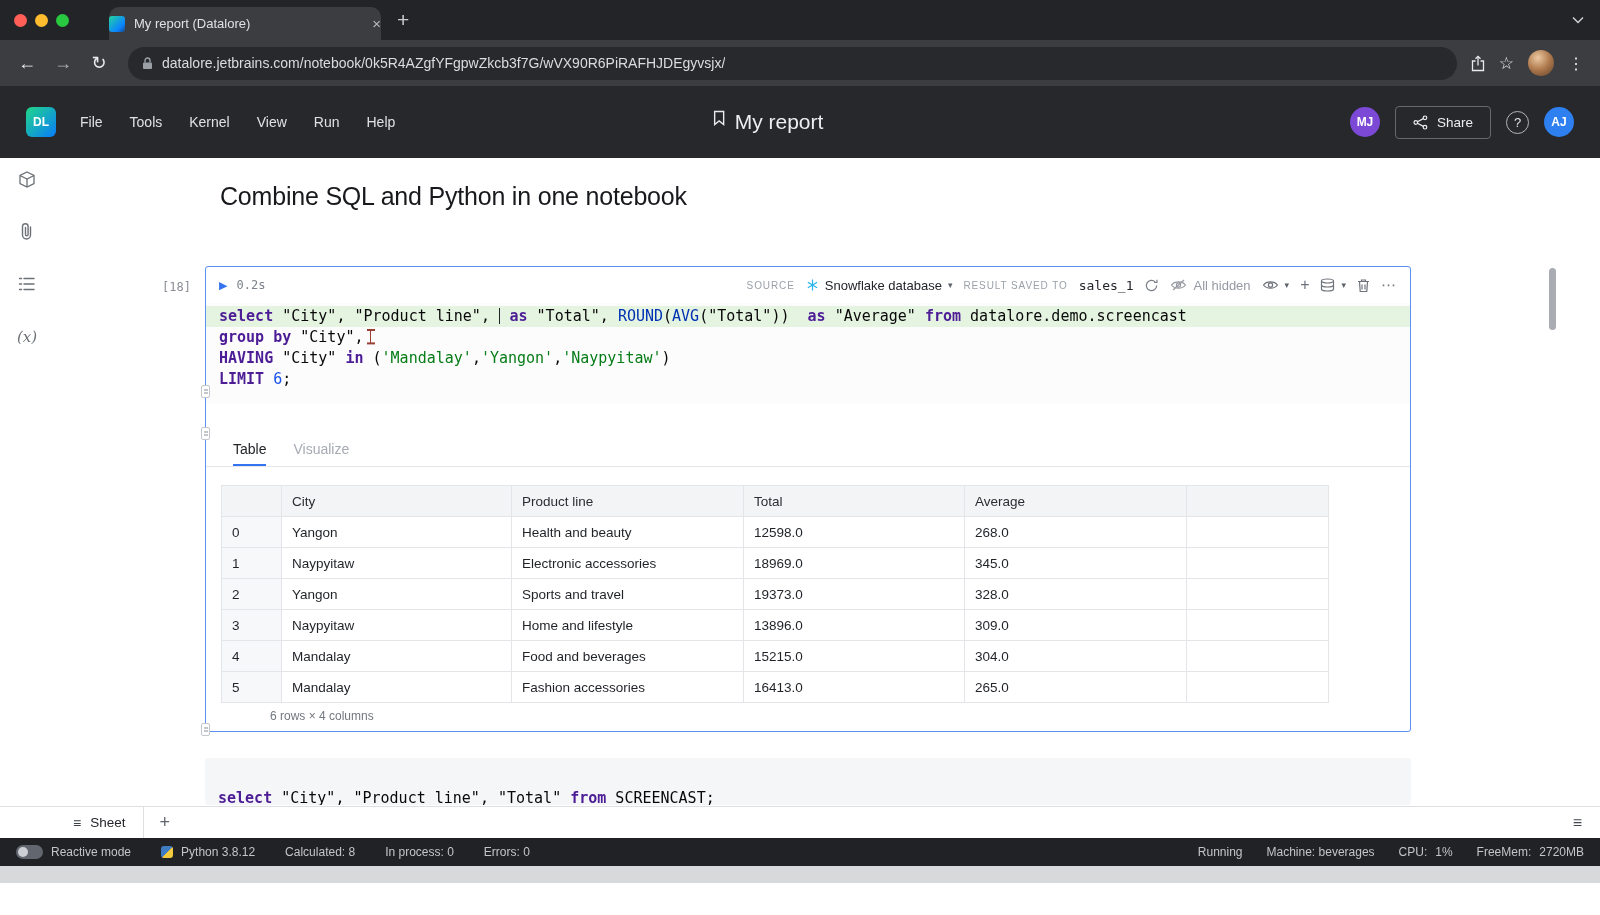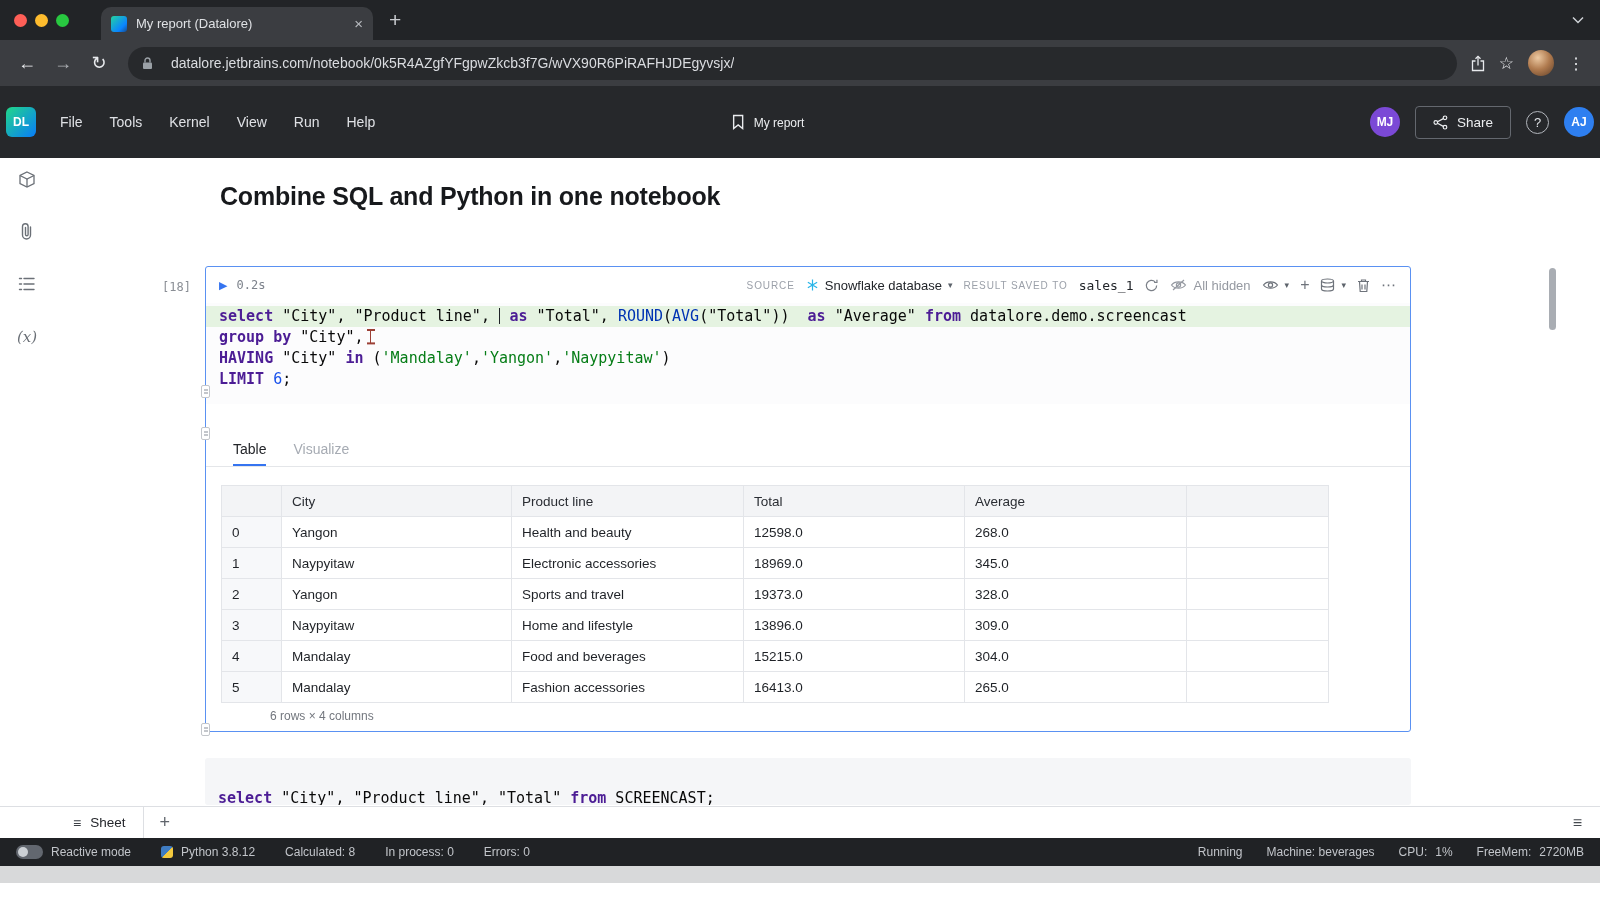--- a/index.html
+++ b/index.html
@@ -4,61 +4,61 @@
 <style>
   * { box-sizing: border-box; margin: 0; padding: 0; }
   body { font-family: "Liberation Sans", sans-serif; }
   .window { position: relative; width: 1600px; height: 915px; overflow: hidden; background: #fff; }
 
   
   .tabstrip { height: 40px; background: #222427; display: flex; align-items: center; }
   .lights { display: flex; gap: 8px; padding: 0 12px 0 14px; }
   .light { width: 13px; height: 13px; border-radius: 50%; }
   .l-red { background: #ff5f57; } .l-yellow { background: #febc2e; } .l-green { background: #28c840; }
-  .tab { margin-left: 20px; width: 272px; height: 33px; align-self: flex-end; background: #3b3d41; border-radius: 10px 10px 0 0; display: flex; align-items: center; padding: 0 10px; gap: 9px; color: #dfe1e4; font-size: 13px; }
+  .tab { margin-left: 28px; width: 272px; height: 33px; align-self: flex-end; background: #3b3d41; border-radius: 10px 10px 0 0; display: flex; align-items: center; padding: 0 0; gap: 9px; color: #dfe1e4; font-size: 13px; }
   .favicon { width: 16px; height: 16px; border-radius: 3px; background: linear-gradient(135deg, #24d3a0 0%, #0a84ff 70%, #174a8c 100%); flex-shrink: 0; }
   .tab-title { flex: 1; white-space: nowrap; overflow: hidden; }
   .tab-close { color: #b7babe; font-size: 15px; line-height: 1; }
   .newtab { color: #c8cace; font-size: 21px; margin-left: 16px; }
   .tabsearch { margin-left: auto; margin-right: 16px; display: flex; }
 
   .toolbar { height: 46px; background: #3b3d41; display: flex; align-items: center; padding: 0 12px; gap: 6px; }
   .navbtn { width: 30px; height: 30px; display: flex; align-items: center; justify-content: center; color: #e8eaed; font-size: 18px; border-radius: 50%; }
   .navbtn.fwd { color: #aeb1b5; }
-  .omnibox { flex: 1; height: 33px; background: #27292c; border-radius: 17px; margin: 0 8px; display: flex; align-items: center; padding: 0 14px; gap: 18px; }
+  .omnibox { flex: 1; height: 33px; background: #27292c; border-radius: 17px; margin: 0 8px; display: flex; align-items: center; padding: 0 14px; gap: 9px; }
   .url-text { color: #dadce0; font-size: 14px; white-space: nowrap; overflow: hidden; }
   .tool-right { display: flex; align-items: center; gap: 14px; padding-right: 4px; }
   .star { color: #e8eaed; font-size: 17px; }
   .avatar-sm { width: 26px; height: 26px; border-radius: 50%; background: radial-gradient(circle at 38% 30%, #ecc9a2 0%, #b07b4f 48%, #5f3f28 100%); }
   .menu-dots { color: #e8eaed; font-size: 16px; }
 
   .bookmarksbar { height: 32px; background: #2b2d30; display: flex; align-items: center; padding: 0 16px; gap: 9px; font-size: 12.5px; color: #d4d6da; }
   .apps-grid { display: grid; grid-template-columns: repeat(3, 3px); grid-gap: 2px; }
   .apps-grid i { width: 3px; height: 3px; border-radius: 50%; display: block; }
   .reading { margin-left: auto; display: flex; align-items: center; gap: 8px; color: #e3e5e8; }
 
   
-  .dlheader { height: 72px; background: #26282b; display: flex; align-items: center; padding: 0 6px; position: relative; }
+  .dlheader { height: 72px; background: #26282b; display: flex; align-items: center; padding: 0 26px; position: relative; }
   .dl-logo { width: 30px; height: 30px; border-radius: 6px; background: linear-gradient(135deg, #21d789, #087cfa); display: flex; align-items: center; justify-content: center; color: #fff; font-weight: bold; font-size: 12px; }
   .menus { display: flex; gap: 27px; margin-left: 24px; font-size: 14px; color: #dfe1e5; }
   .menus span { cursor: default; }
-  .center-title { position: absolute; left: 48%; transform: translateX(-50%); display: flex; align-items: flex-end; gap: 9px; font-size: 12px; color: #eceef0; }
+  .center-title { position: absolute; left: 48%; transform: translateX(-50%); display: flex; align-items: flex-start; gap: 9px; font-size: 21px; color: #eceef0; }
   .right-cluster { margin-left: auto; display: flex; align-items: center; gap: 15px; }
   .avatar-circle { width: 30px; height: 30px; border-radius: 50%; color: #fff; font-size: 12px; font-weight: bold; display: flex; align-items: center; justify-content: center; }
   .av-mj { background: #7b49d6; }
   .av-aj { background: #2e7ff0; }
   .share-btn { height: 33px; padding: 0 17px; border: 1px solid #64686f; border-radius: 4px; display: flex; align-items: center; gap: 9px; font-size: 13.5px; color: #eceef0; }
   .help-btn { width: 23px; height: 23px; border-radius: 50%; border: 1.5px solid #b2b6bc; color: #dfe2e6; font-size: 13px; display: flex; align-items: center; justify-content: center; }
 
   
   .nbbody { position: relative; height: 648px; background: #fff; overflow: hidden; }
   .rail-icon { position: absolute; left: 27px; transform: translateX(-50%); color: #6b7077; }
   .fx-icon { font-family: "DejaVu Serif", serif; font-style: italic; font-size: 15px; }
 
-  .nb-title { position: absolute; left: 220px; top: 24px; font-size: 25px; font-weight: 700; color: #17191c; letter-spacing: -0.2px; }
+  .nb-title { position: absolute; left: 220px; top: 24px; font-size: 25px; font-weight: 400; color: #17191c; letter-spacing: -0.2px; }
 
   .cellnum { position: absolute; font: 12px "DejaVu Sans Mono", monospace; color: #8a8e95; }
 
   .cell1 { position: absolute; left: 205px; top: 108px; width: 1206px; height: 466px; border: 1px solid #5a91f2; border-radius: 3px; background: #fff; }
   .cell1-toolbar { height: 36px; display: flex; align-items: center; padding: 0 13px; gap: 9px; }
   .play { color: #3574f0; font-size: 11px; }
   .exec-time { font: 12px "DejaVu Sans Mono", monospace; color: #7c828b; }
   .tb-right { margin-left: auto; display: flex; align-items: center; gap: 11px; }
   .tb-label { font-size: 10px; letter-spacing: 0.9px; color: #9ba0a9; }
   .tb-value { font-size: 13px; color: #22252a; display: flex; align-items: center; gap: 6px; }

